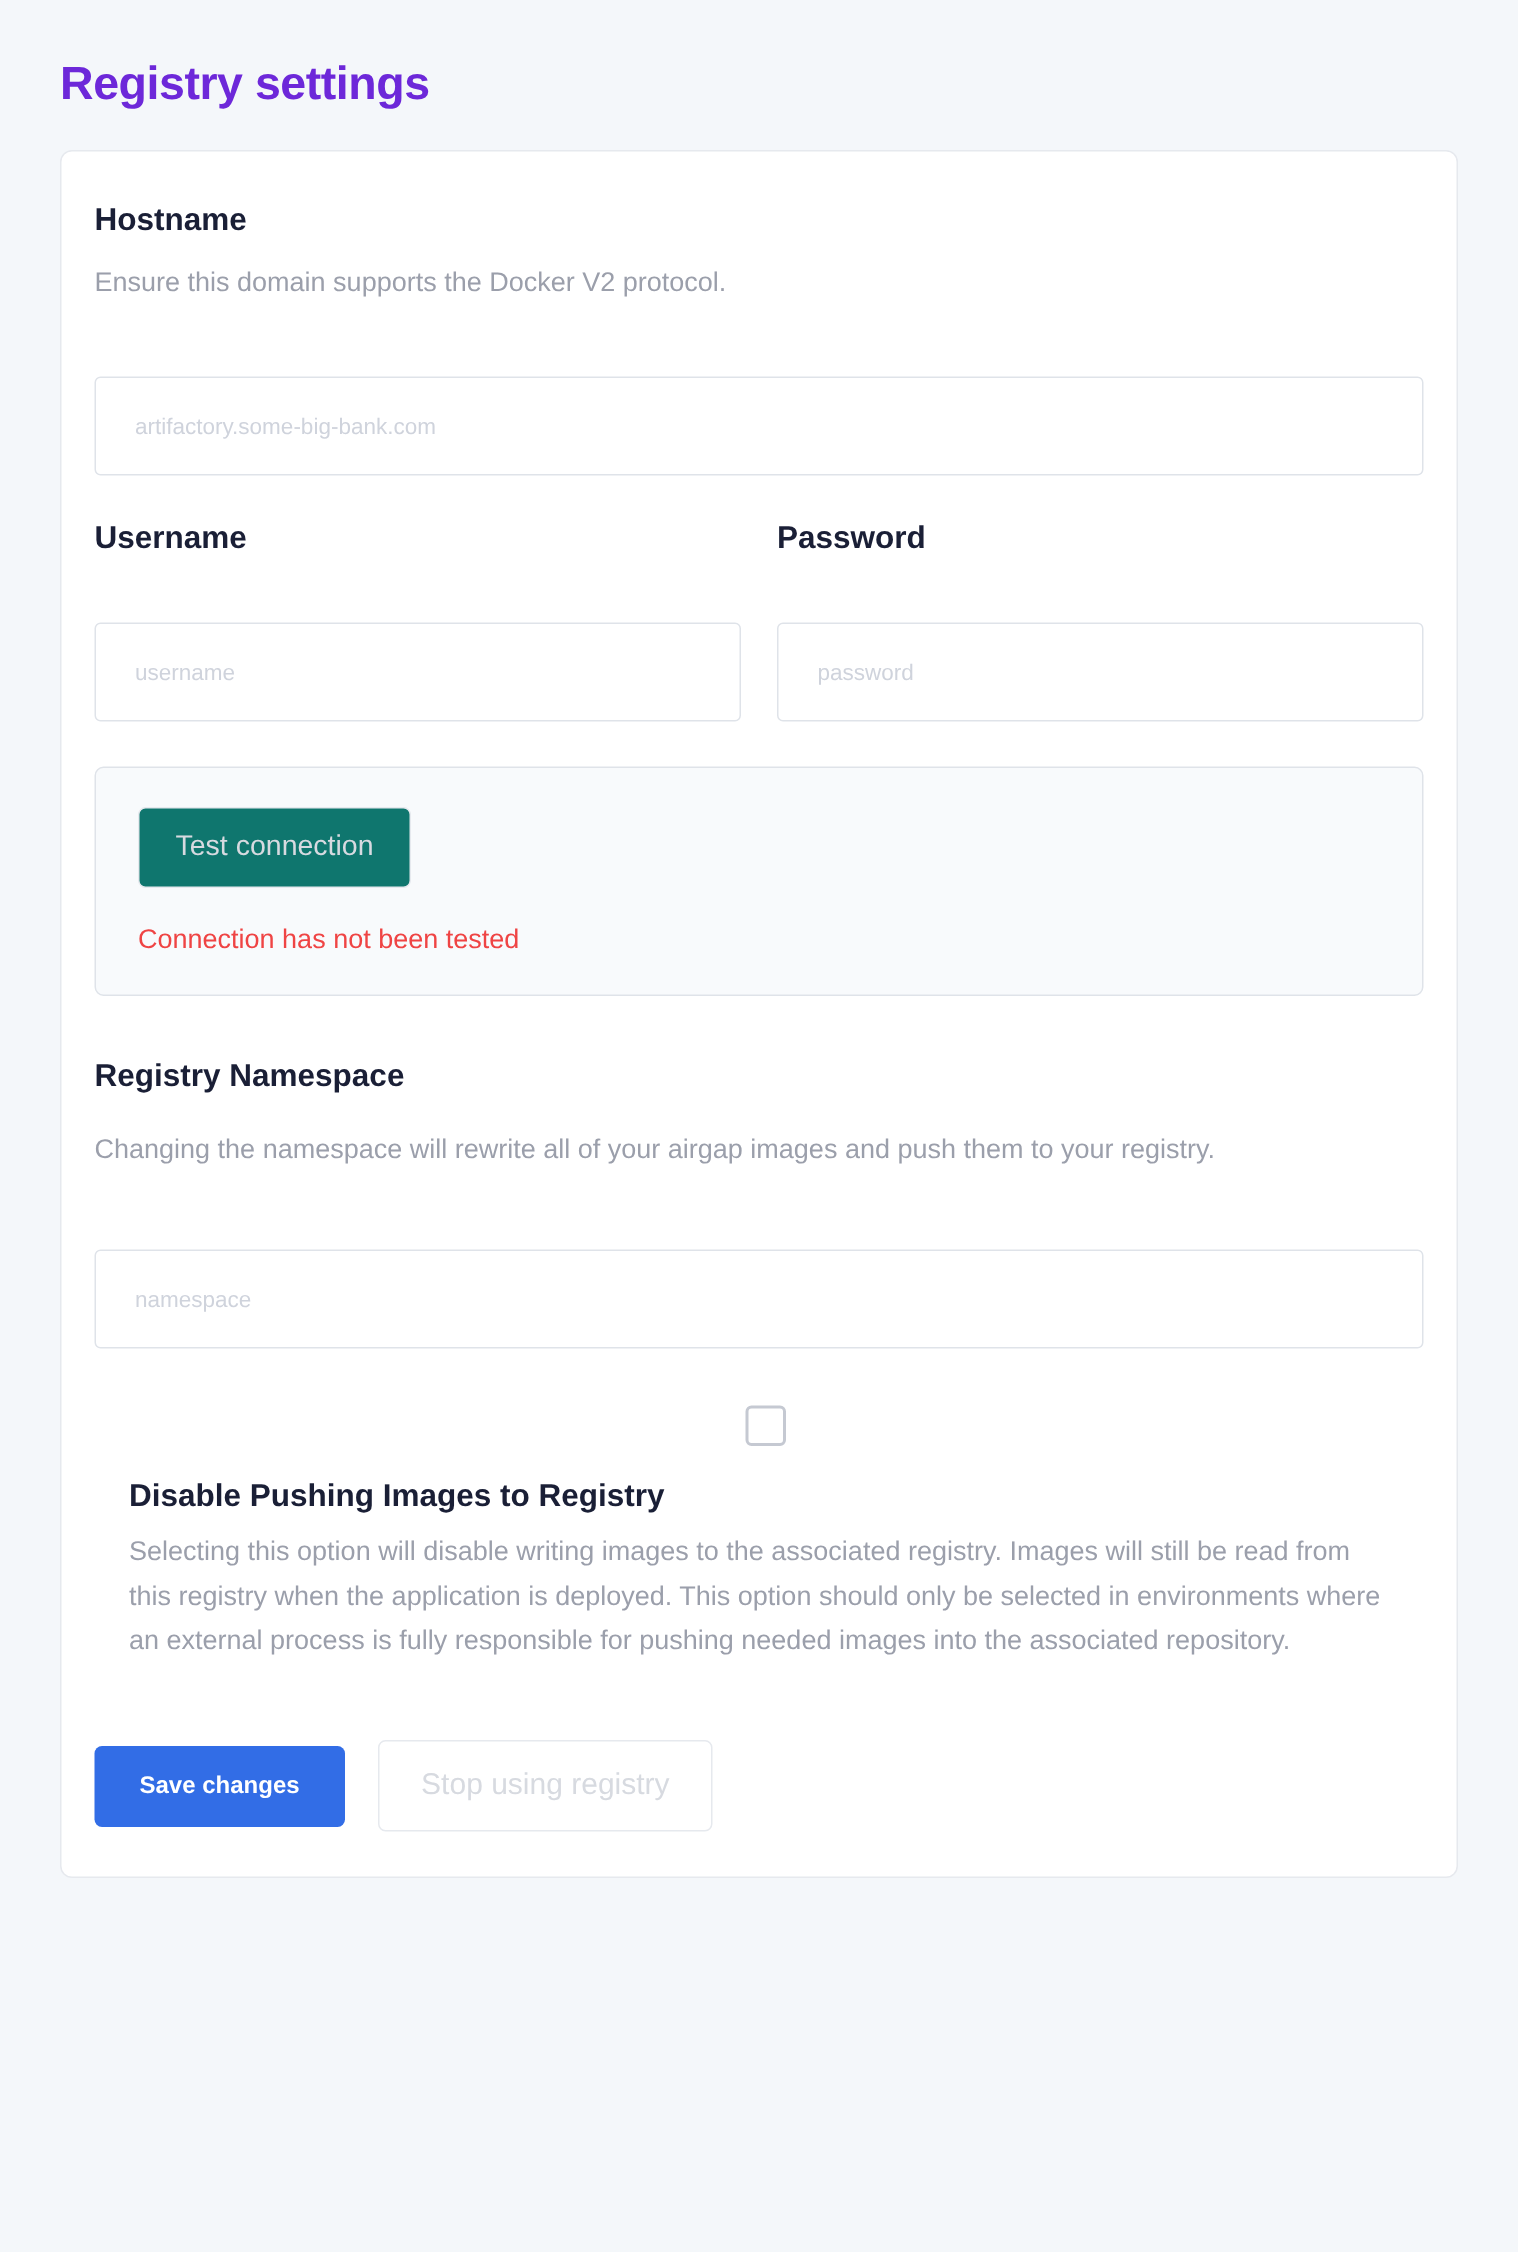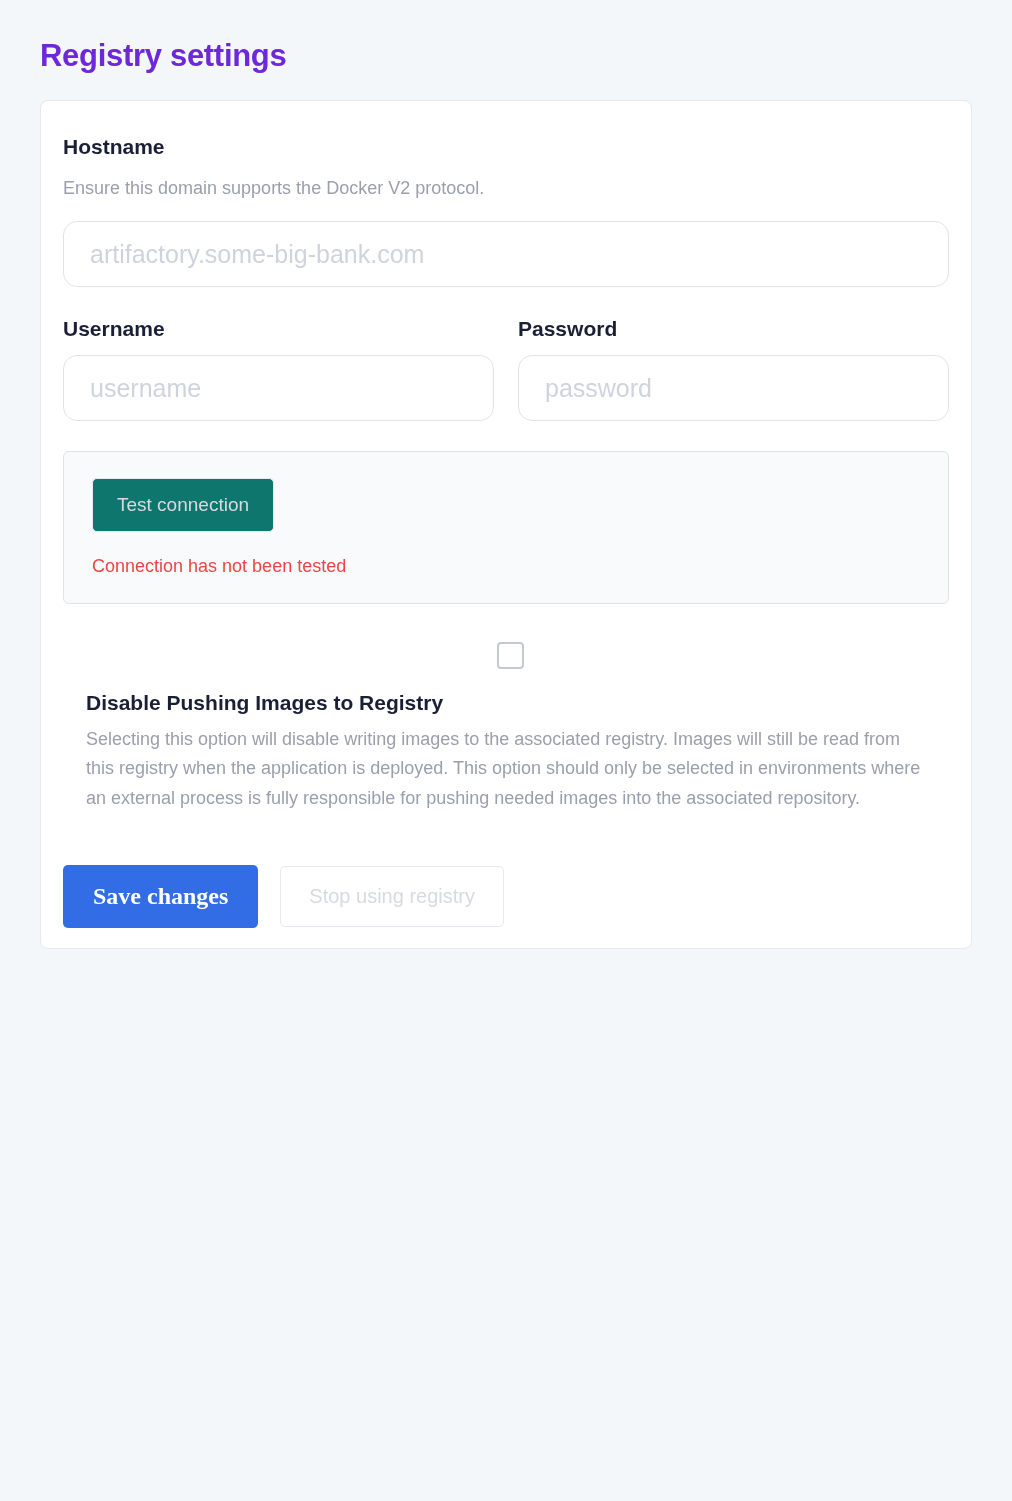--- a/index.html
+++ b/index.html
@@ -22,47 +22,48 @@
     font-size: 31px;
     font-weight: bold;
     color: #6d28d9;
     letter-spacing: -0.3px;
     margin: 8px 0 26px 0;
   }
   .card {
     background: #ffffff;
     border: 1px solid #e6e9ee;
     border-radius: 8px;
-    padding: 34px 22px 20px 22px;
+    padding: 34px 22px 30px 22px;
     width: 932px;
   }
   .section-label {
     font-size: 21px;
     font-weight: bold;
     color: #1a1f36;
     margin: 0 0 16px 0;
   }
   .helper-text {
     font-size: 18px;
     color: #9b9fab;
     margin: 0 0 20px 0;
     line-height: 1.45;
     font-weight: 500;
   }
   .text-input {
     width: 100%;
     height: 66px;
     border: 1px solid #dfe3e9;
-    border-radius: 14px;
+    border-radius: 4px;
     padding: 0 26px;
-    font-size: 25px;
+    font-size: 15px;
     color: #323640;
     background: #fff;
     font-family: "Liberation Sans", sans-serif;
     outline: none;
+    margin-top: 30px;
   }
   .text-input::placeholder {
     color: #cfd3dc;
   }
   .row {
     display: flex;
     gap: 24px;
     margin-top: 30px;
     align-items: flex-end;
   }
@@ -143,24 +144,24 @@
     display: flex;
     gap: 22px;
     margin-top: 52px;
     align-items: center;
   }
   .btn-primary {
     background: #326de6;
     color: #ffffff;
     border: none;
     border-radius: 5px;
-    font-size: 24px;
+    font-size: 16px;
     font-weight: bold;
     padding: 18px 30px;
-    font-family: Liberation Serif, serif;
+    font-family: Liberation Sans, sans-serif;
     cursor: pointer;
   }
   .btn-secondary {
     background: #ffffff;
     color: #d7dae0;
     border: 1px solid #e6e9ee;
     border-radius: 5px;
     font-size: 20px;
     font-weight: 500;
     padding: 18px 28px;
@@ -193,20 +194,25 @@
         <div class="section-label">Password</div>
         <input class="text-input" type="password" placeholder="password" style="">
       </div>
     </div>
 
     <div class="test-box">
       <button class="test-btn">Test connection</button>
       <div class="test-status">Connection has not been tested</div>
     </div>
 
+    <div class="namespace-block">
+      <div class="section-label">Registry Namespace</div>
+      <div class="namespace-desc">Changing the namespace will rewrite all of your airgap images and push them to your registry.</div>
+      <input class="text-input" type="text" placeholder="namespace" style="">
+    </div>
 
     <div class="checkbox-row">
       <div class="checkbox"></div>
       <div class="checkbox-body">
         <div class="checkbox-title">Disable Pushing Images to Registry</div>
         <div class="checkbox-desc">Selecting this option will disable writing images to the associated registry. Images will still be read from this registry when the application is deployed. This option should only be selected in environments where an external process is fully responsible for pushing needed images into the associated repository.</div>
       </div>
     </div>
 
     <div class="actions">

